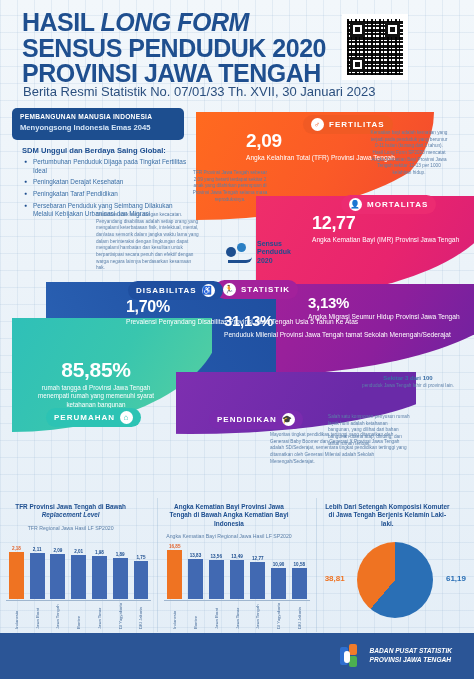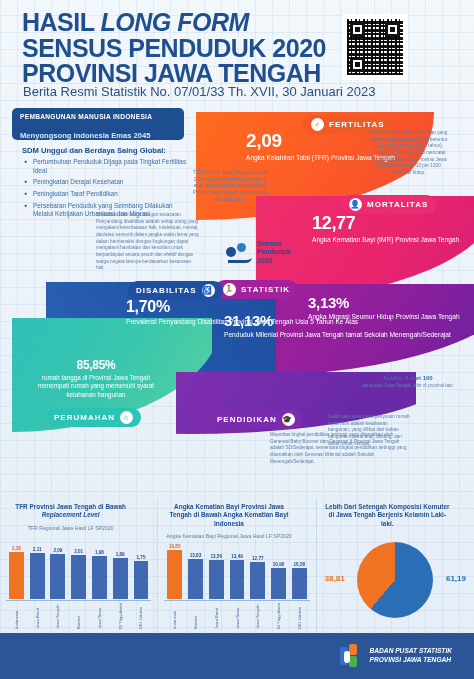--- a/index.html
+++ b/index.html
@@ -31,21 +31,21 @@
        repeating-linear-gradient(90deg,#111 0 2px, #fff 2px 4px, #111 4px 5px, #fff 5px 8px),
        repeating-linear-gradient(0deg,#111 0 2px, #fff 2px 3px, #111 3px 6px, #fff 6px 8px);
      background-blend-mode:multiply; }
   .qr-eye { position:absolute; width:15px; height:15px; border:3px solid #111; background:#fff; }
   .qr-eye i { display:block; width:100%; height:100%; border:2px solid #fff; background:#111; }
 
   
   .hdr-card { position:absolute; left:12px; top:108px; width:172px; height:32px;
               background:#1d4e8f; border-radius:5px; padding:5px 8px; color:#fff; }
   .hdr-card .l1 { font-size:6.6px; font-weight:bold; letter-spacing:.3px; }
-  .hdr-card .l2 { font-size:7.6px; font-weight:bold; margin-top:11px; color:#d6e6f7; }
+  .hdr-card .l2 { font-size:7.6px; font-weight:bold; margin-top:3px; color:#d6e6f7; }
   .sdm-title { position:absolute; left:22px; top:146px; font-size:7.6px; font-weight:bold; color:#1d4e8f; }
   .bullets { position:absolute; left:24px; top:158px; width:168px; }
   .bullets li { list-style:none; font-size:6.4px; color:#3a6ea5; line-height:1.35;
                 margin-bottom:3px; padding-left:9px; position:relative; }
   .bullets li::before { content:"●"; position:absolute; left:0; top:0; font-size:5px; color:#1d4e8f; }
 
   
   .shape { position:absolute; }
   .fertil-shape { left:196px; top:112px; width:238px; height:108px;
       background:linear-gradient(120deg,#ff6a1f 0%, #fb5a27 55%, #f1492f 100%);
@@ -94,21 +94,21 @@
   .stat-fertil .big { font-size:19px; }
   .stat-mortal { left:312px; top:213px; }
   .stat-mortal .big { font-size:18px; }
   .stat-mobil  { left:308px; top:294px; }
   .stat-mobil .big { font-size:15px; }
   .stat-mobil2 { left:224px; top:312px; }
   .stat-mobil2 .big { font-size:15px; }
   .stat-disab  { left:126px; top:298px; }
   .stat-disab .big { font-size:16px; }
   .stat-perum  { left:26px; top:358px; text-align:center; width:140px; }
-  .stat-perum .big { font-size:12px; }
+  .stat-perum .big { font-size:21px; }
   .stat-perum .desc { font-size:6.3px; }
 
   
   .note { position:absolute; font-size:4.7px; color:#5b7fa8; line-height:1.42; }
   .note-fertil { left:190px; top:170px; width:80px; text-align:center; }
   .note-mortal { left:370px; top:130px; width:78px; text-align:center; }
   .note-disab  { left:96px; top:212px; width:104px; }
   .note-migr   { left:358px; top:374px; width:100px; text-align:center; }
   .note-migr b { font-size:6px; color:#3a6ea5; }
   .note-perum  { left:328px; top:414px; width:82px; }

